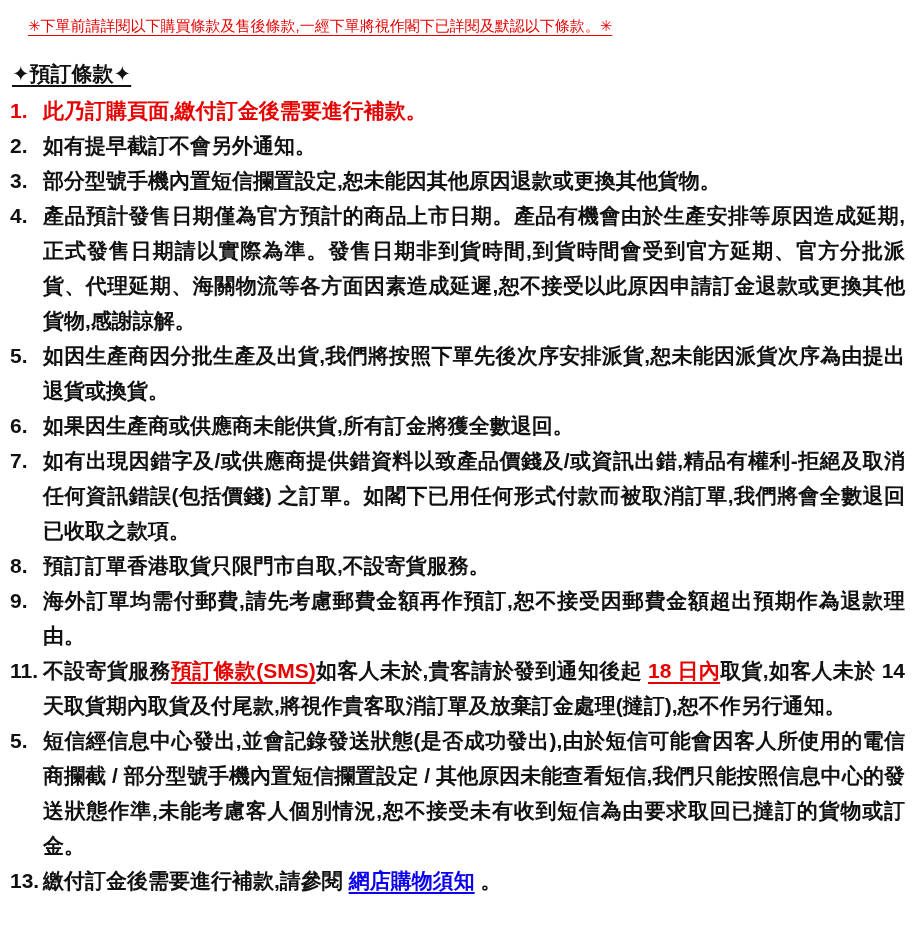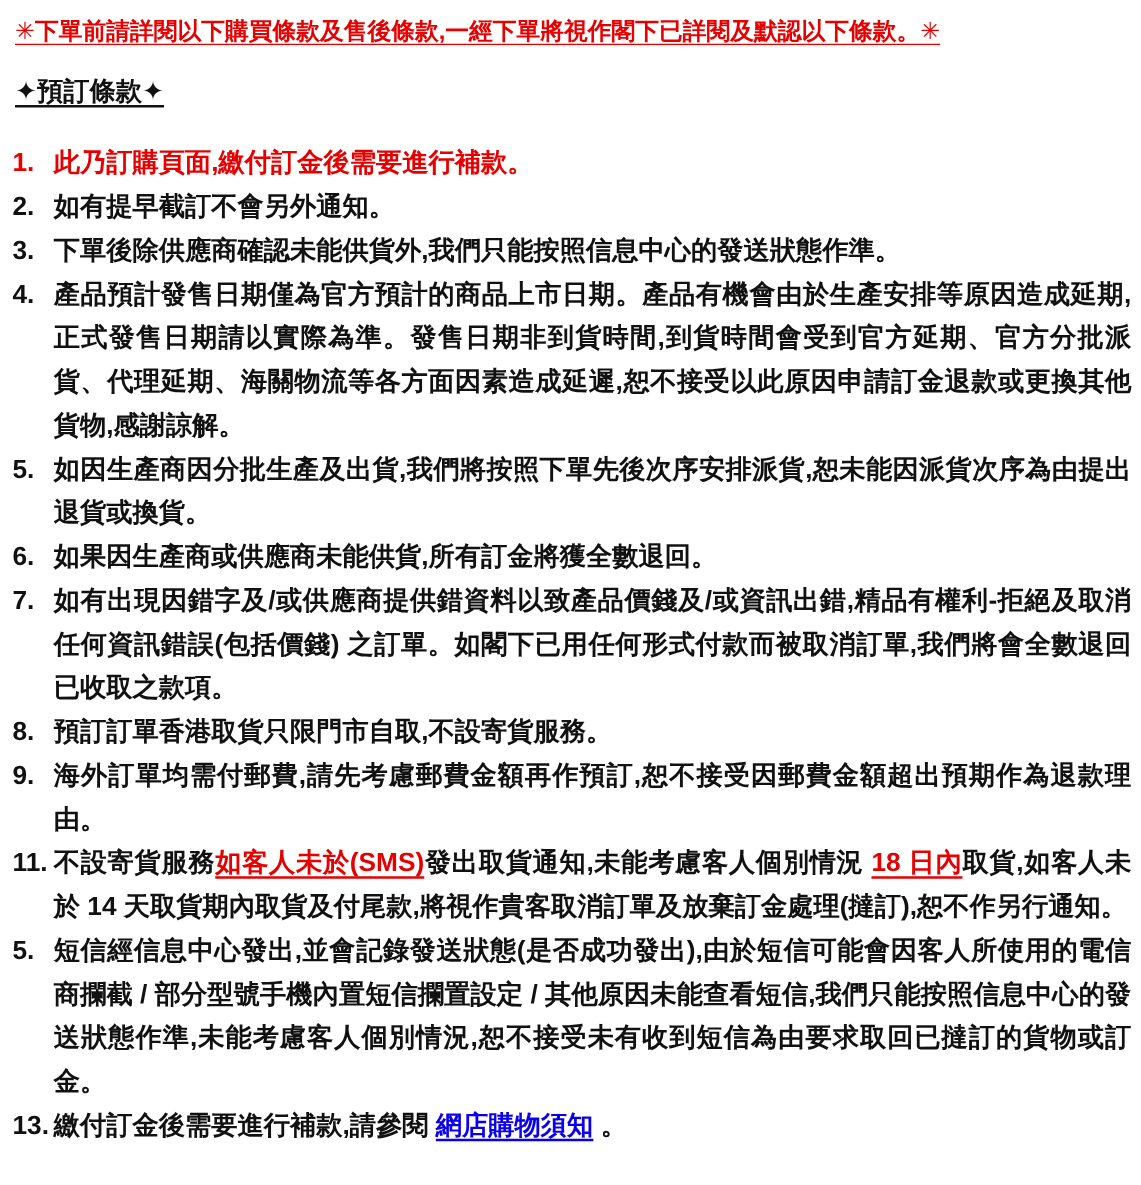--- a/index.html
+++ b/index.html
@@ -14,32 +14,32 @@
     font-family:"Liberation Sans","DejaVu Sans",sans-serif;
     font-weight:700;
     color:var(--ink);
     font-size:21px;
   }
   .doc{
     padding:8px 8px 10px 10px;
   }
   .notice-header{
     color:var(--red);
-    font-size:19px;
+    font-size:15px;
     line-height:32px;
-    margin:2px 0 0 2px;
+    margin:2px 0 0 18px;
     text-decoration:underline;
     text-underline-offset:4px;
-    font-weight:700;
+    font-weight:400;
   }
   .section-title{
     color:var(--ink);
     font-size:21px;
     line-height:30px;
-    margin:17px 0 24px 2px;
+    margin:17px 0 4px 2px;
     text-decoration:underline;
     text-underline-offset:4px;
     font-weight:700;
     display:inline-block;
   }
   .terms{
     margin:0;
     padding:0;
   }
   .term{
@@ -85,21 +85,21 @@
       <div class="term red">
         <span class="term-number">1.</span>
         <div class="term-text"><span>此乃訂購頁面,繳付訂金後需要進行補款。</span></div>
       </div>
       <div class="term">
         <span class="term-number">2.</span>
         <div class="term-text"><span>如有提早截訂不會另外通知。</span></div>
       </div>
       <div class="term">
         <span class="term-number">3.</span>
-        <div class="term-text"><span>下單後除供應商確認未能供貨外,我們只能按照信息中心的發送狀態作準。</span></div>
+        <div class="term-text"><span>部分型號手機內置短信攔置設定,恕未能因其他原因退款或更換其他貨物。</span></div>
       </div>
       <div class="term">
         <span class="term-number">4.</span>
         <div class="term-text"><span>產品預計發售日期僅為官方預計的商品上市日期。產品有機會由於生產安排等原因造成延期,正式發售日期請以實際為準。發售日期非到貨時間,到貨時間會受到官方延期、官方分批派貨、代理延期、海關物流等各方面因素造成延遲,恕不接受以此原因申請訂金退款或更換其他貨物,感謝諒解。</span></div>
       </div>
       <div class="term">
         <span class="term-number">5.</span>
         <div class="term-text"><span>如因生產商因分批生產及出貨,我們將按照下單先後次序安排派貨,恕未能因派貨次序為由提出退貨或換貨。</span></div>
       </div>
       <div class="term">
@@ -113,21 +113,21 @@
       <div class="term">
         <span class="term-number">8.</span>
         <div class="term-text"><span>預訂訂單香港取貨只限門市自取,不設寄貨服務。</span></div>
       </div>
       <div class="term">
         <span class="term-number">9.</span>
         <div class="term-text"><span>海外訂單均需付郵費,請先考慮郵費金額再作預訂,恕不接受因郵費金額超出預期作為退款理由。</span></div>
       </div>
       <div class="term">
         <span class="term-number">11.</span>
-        <div class="term-text"><span>不設寄貨服務</span><span class="seg-red-underline">如客人未於(SMS)</span><span>發出取貨通知,未能考慮客人個別情況 </span><span class="seg-red-underline">18 日內</span><span>取貨,如客人未於 14 天取貨期內取貨及付尾款,將視作貴客取消訂單及放棄訂金處理(撻訂),恕不作另行通知。</span></div>
+        <div class="term-text"><span>不設寄貨服務</span><span class="seg-red-underline">預訂條款(SMS)</span><span>如客人未於,貴客請於發到通知後起 </span><span class="seg-red-underline">18 日內</span><span>取貨,如客人未於 14 天取貨期內取貨及付尾款,將視作貴客取消訂單及放棄訂金處理(撻訂),恕不作另行通知。</span></div>
       </div>
       <div class="term">
         <span class="term-number">5.</span>
         <div class="term-text"><span>短信經信息中心發出,並會記錄發送狀態(是否成功發出),由於短信可能會因客人所使用的電信商攔截 / 部分型號手機內置短信攔置設定 / 其他原因未能查看短信,我們只能按照信息中心的發送狀態作準,未能考慮客人個別情況,恕不接受未有收到短信為由要求取回已撻訂的貨物或訂金。</span></div>
       </div>
       <div class="term">
         <span class="term-number">13.</span>
         <div class="term-text"><span>繳付訂金後需要進行補款,請參閱 </span><a class="seg-link" href="#">網店購物須知</a><span> 。</span></div>
       </div>
     </div>

